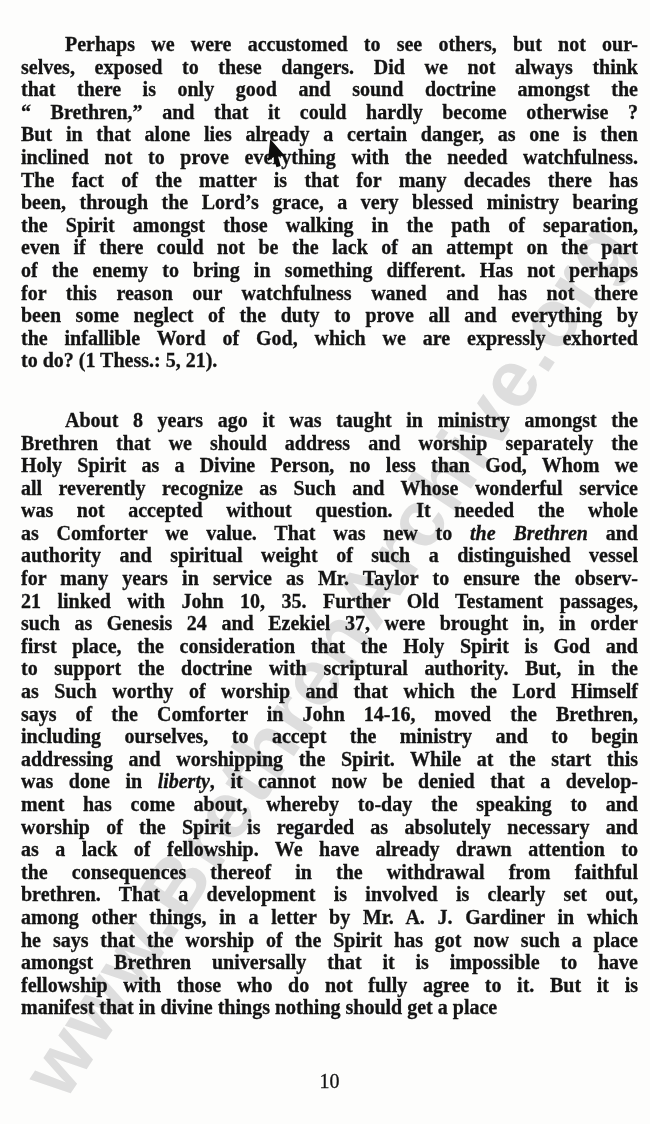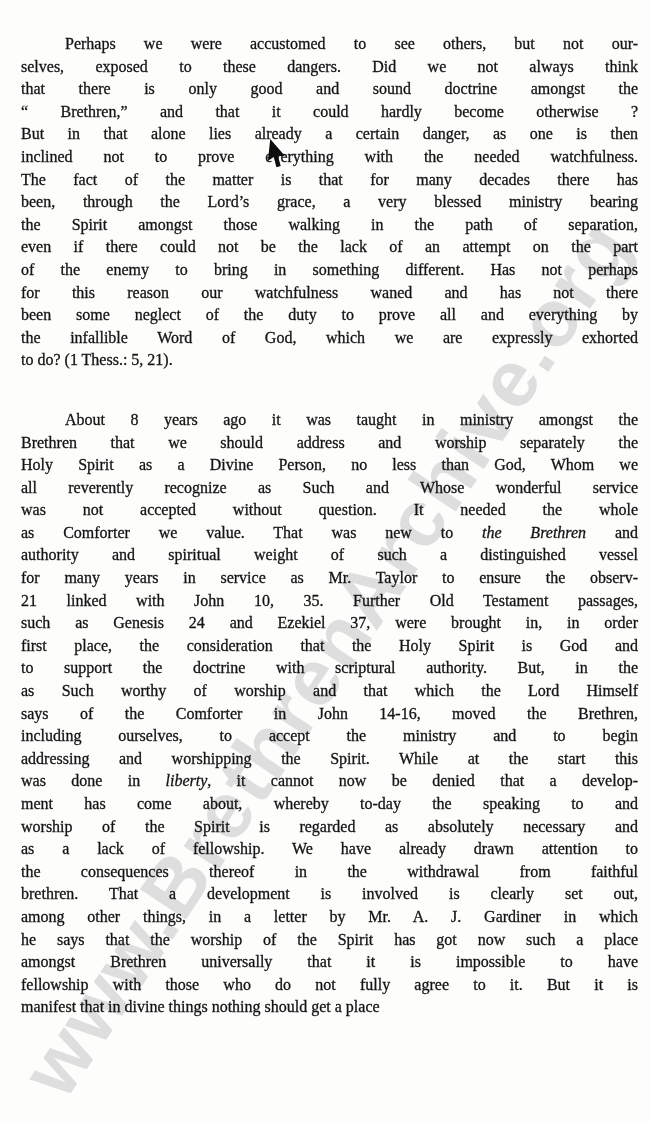--- a/index.html
+++ b/index.html
@@ -33,22 +33,23 @@
     white-space: nowrap;
     z-index: 0;
     user-select: none;
   }
   .text-block {
     position: absolute;
     left: 21px;
     top: 33px;
     width: 617px;
     z-index: 1;
-    font-size: 16px;
+    font-size: 20px;
     line-height: 22.6px;
+    font-weight: bold;
     -webkit-text-stroke: 0.3px #141414;
   }
   .para { margin: 0; }
   .para + .para { margin-top: 37px; }
   .line {
     text-align: justify;
     text-align-last: justify;
   }
   .line.first { text-indent: 44px; }
   .line.last  { text-align-last: left; }
@@ -122,18 +123,19 @@
         <div class="line"><span>the consequences thereof in the withdrawal from faithful</span></div>
         <div class="line"><span>brethren.  That a development is involved is clearly set out,</span></div>
         <div class="line"><span>among other things, in a letter by Mr. A. J. Gardiner in which</span></div>
         <div class="line"><span>he says that the worship of the Spirit has got now such a place</span></div>
         <div class="line"><span>amongst Brethren universally that it is impossible to have</span></div>
         <div class="line"><span>fellowship with those who do not fully agree to it.  But it is</span></div>
         <div class="line last"><span>manifest that in divine things nothing should get a place</span></div>
       </div>
     </div>
 
+  <div class="page-number">10</div>
 
   <svg class="cursor" viewBox="0 0 13 21" xmlns="http://www.w3.org/2000/svg">
     <path d="M0.5 0.5 L0.5 15.6 L4.1 12.4 L6.7 19.2 L9.5 18.0 L6.9 11.4 L11.8 11.2 Z" fill="#0d0d0d"></path>
   </svg>
 
 </div>
 
 </body></html>

